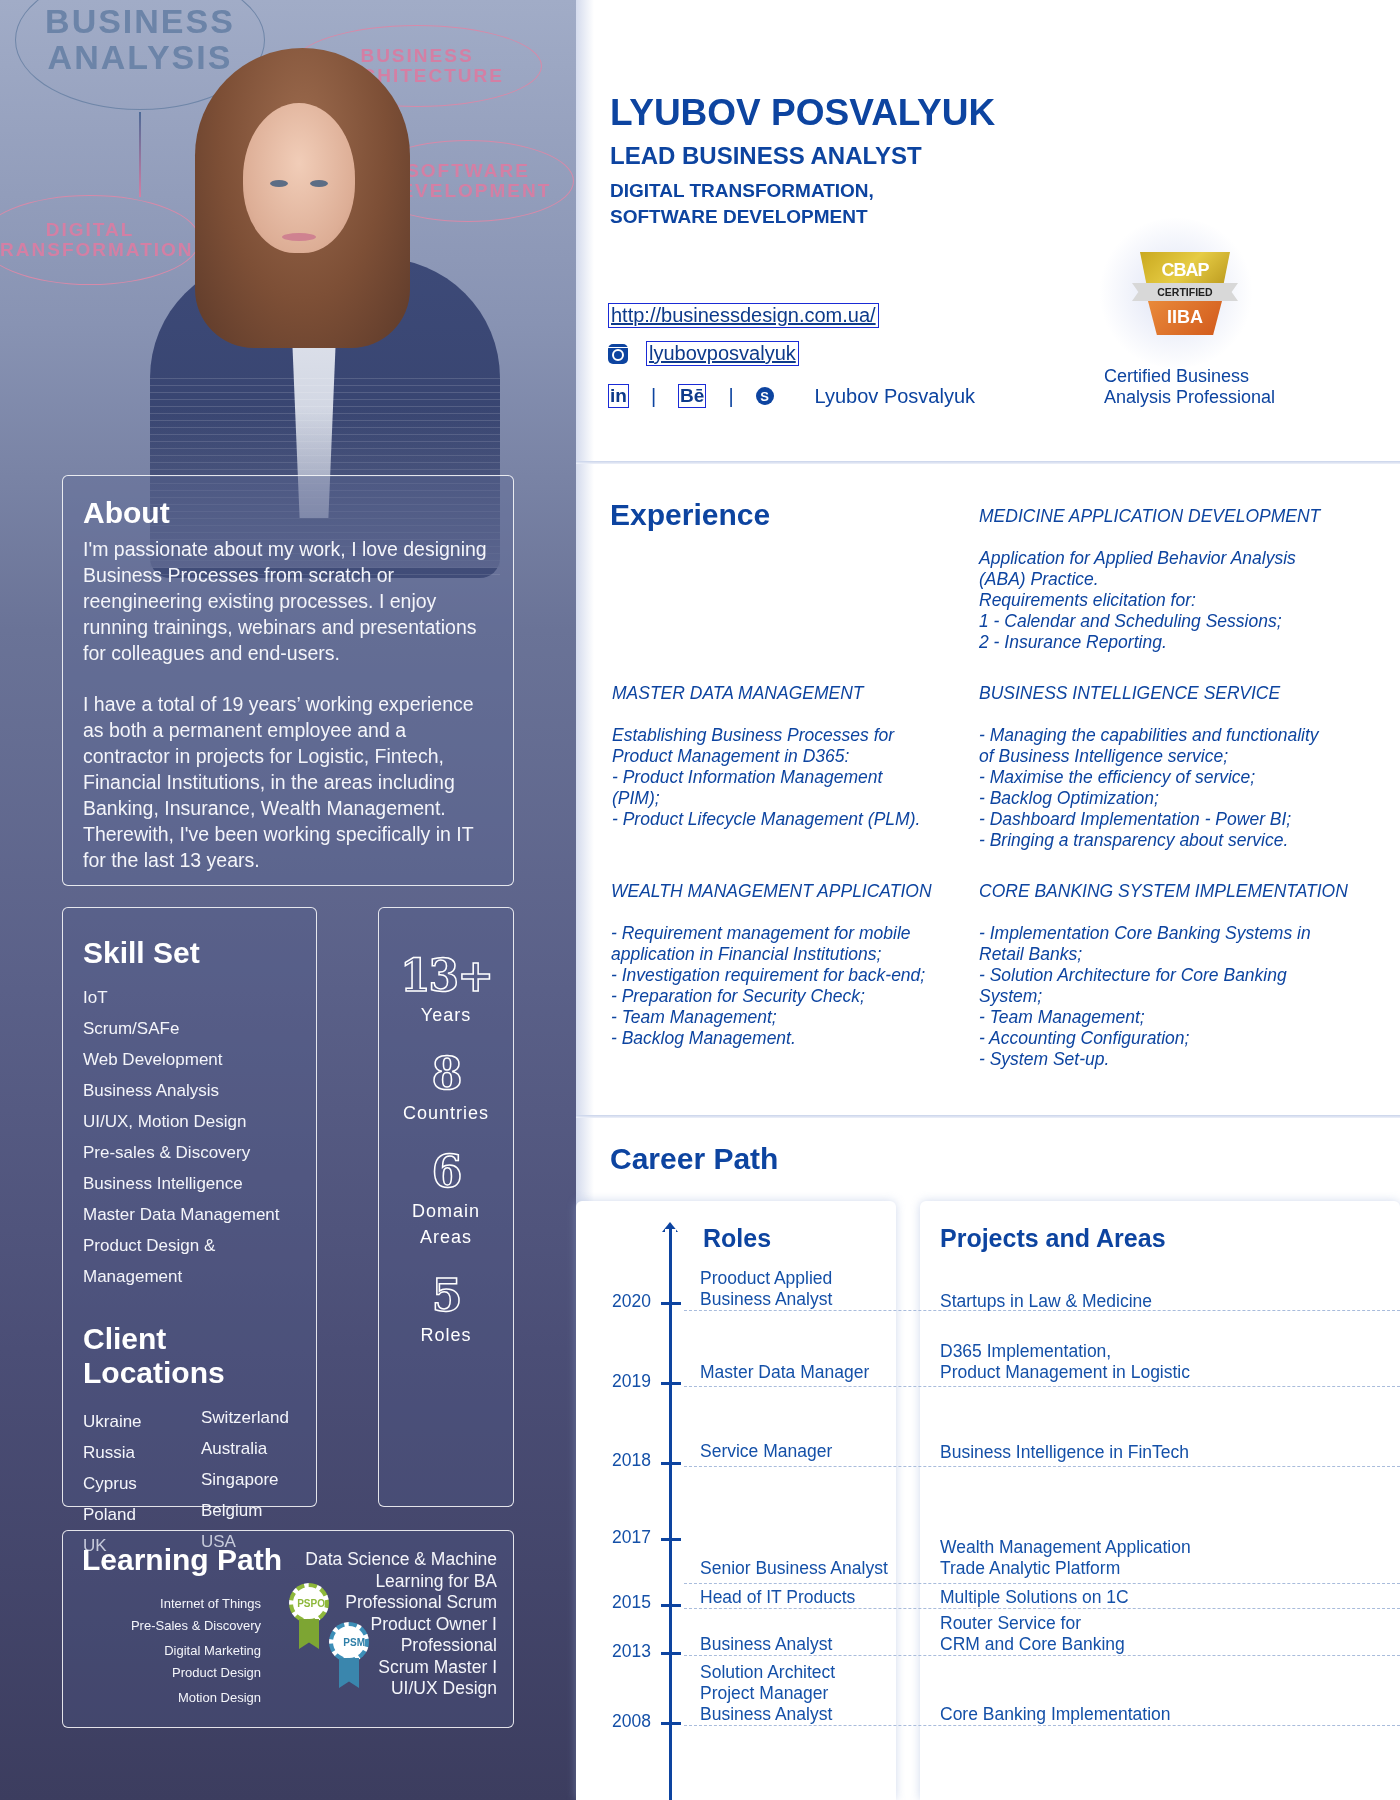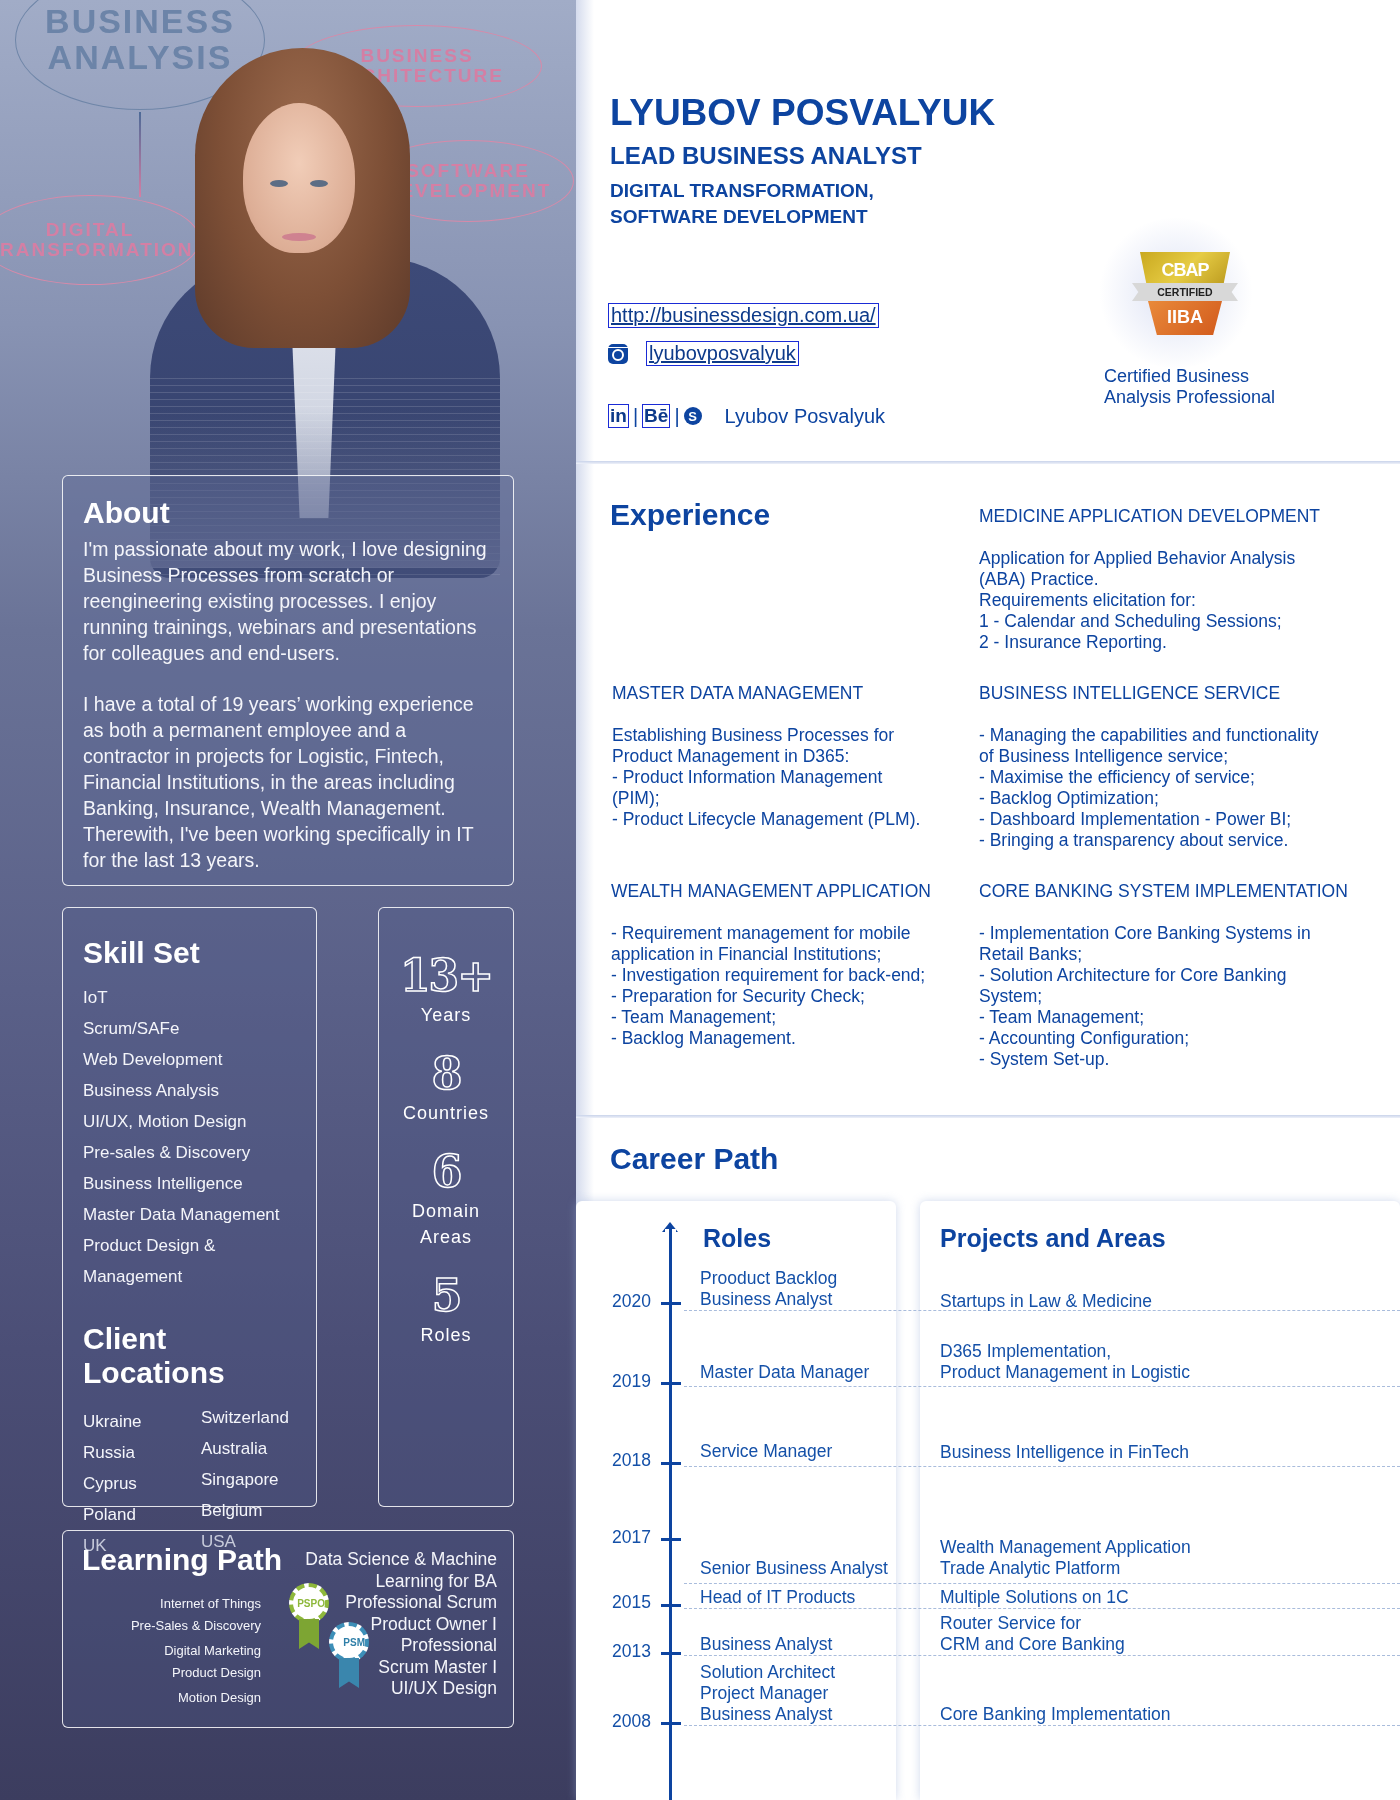--- a/index.html
+++ b/index.html
@@ -85,37 +85,37 @@
   .name { position: absolute; left: 34px; top: 92px; font-size: 37px; font-weight: 700; }
   .title { position: absolute; left: 34px; top: 142px; font-size: 24px; font-weight: 700; }
   .sub { position: absolute; left: 34px; top: 178px; font-size: 19px; font-weight: 700; line-height: 26px; }
 
   .link-url { position: absolute; left: 32px; top: 303px; font-size: 20px; border: 1.5px solid #1a2bd6; padding: 0 2px; text-decoration: underline; color: #0d3a8a; }
   .ig-row { position: absolute; left: 32px; top: 341px; display: flex; align-items: center; gap: 18px; }
   .ig-icon { width: 20px; height: 20px; border-radius: 5px; background: #0d44a0; position: relative; }
   .ig-icon::before { content: ""; position: absolute; left: 4px; top: 5px; width: 8px; height: 8px; border: 2.5px solid #fff; border-radius: 50%; }
   .ig-icon::after { content: ""; position: absolute; left: 0; top: 3px; width: 20px; height: 1.5px; background: #fff; }
   .ig-link { font-size: 20px; border: 1.5px solid #1a2bd6; padding: 0 2px; text-decoration: underline; color: #0d3a8a; }
-  .social-row { position: absolute; left: 32px; top: 404px; display: flex; align-items: center; gap: 3px; font-size: 20px; }
+  .social-row { position: absolute; left: 32px; top: 384px; display: flex; align-items: center; gap: 21px; font-size: 20px; }
   .soc { font-weight: 900; font-size: 19px; border: 1.5px solid #1a2bd6; padding: 0 1px; line-height: 22px; color: #0d3a8a; }
   .sep { color: #0d44a0; font-size: 20px; margin: 0 1px; }
   .skype { width: 18px; height: 18px; border-radius: 50%; background: #0d44a0; color: #fff; font-size: 13px; font-weight: 900; display: flex; align-items: center; justify-content: center; }
   .soc-name { margin-left: 20px; font-size: 20px; }
 
   .cbap-glow { position: absolute; left: 520px; top: 218px; width: 160px; height: 150px; border-radius: 50%; background: radial-gradient(circle, rgba(190,200,235,0.55) 0%, rgba(255,255,255,0) 70%); }
   .cbap { position: absolute; left: 556px; top: 252px; width: 106px; height: 86px; }
   .cbap .top { position: absolute; left: 8px; top: 0; width: 90px; height: 36px; background: linear-gradient(135deg, #c9a81f, #e6cc44, #b8961c); clip-path: polygon(0 0, 100% 0, 92% 100%, 8% 100%); color: #fff; font-weight: 900; font-size: 18px; text-align: center; line-height: 36px; letter-spacing: -1px; }
   .cbap .ribbon { position: absolute; left: 0; top: 31px; width: 106px; height: 18px; background: #d8d8d8; clip-path: polygon(0 0, 100% 0, 94% 50%, 100% 100%, 0 100%, 6% 50%); color: #222; font-size: 10.5px; font-weight: 700; text-align: center; line-height: 18px; }
   .cbap .bot { position: absolute; left: 16px; top: 49px; width: 74px; height: 34px; background: linear-gradient(135deg, #e98a3a, #d25a1c); clip-path: polygon(0 0, 100% 0, 88% 100%, 12% 100%); color: #fff; font-weight: 900; font-size: 18px; text-align: center; line-height: 32px; }
   .cbap-label { position: absolute; left: 528px; top: 366px; font-size: 18px; line-height: 21px; }
 
   .divider { position: absolute; left: 0; width: 824px; height: 3px; background: linear-gradient(180deg, #c9d3ea, #eef1f9); }
 
   .sec-title { position: absolute; font-size: 30px; font-weight: 700; }
-  .exp-item { position: absolute; width: 350px; font-size: 17.5px; line-height: 21px; }
+  .exp-item { position: absolute; width: 350px; font-size: 17.5px; line-height: 21px; font-style: italic; }
   .exp-item .h { margin-bottom: 21px; text-transform: uppercase; }
   .exp-item .body div { }
 
   .panel { position: absolute; background: #fff; border-radius: 6px 6px 0 0; box-shadow: 0 0 10px rgba(150,170,215,0.45); }
   .panel-title { position: absolute; font-size: 25px; font-weight: 700; }
   .timeline-axis { position: absolute; left: 93px; top: 1228px; width: 3px; height: 572px; background: #0d44a0; }
   .axis-arrow { position: absolute; left: 86px; top: 1222px; width: 0; height: 0; border-left: 8px solid transparent; border-right: 8px solid transparent; border-bottom: 10px solid #0d44a0; }
   .axis-arrow-cut { position: absolute; left: 89px; top: 1229px; width: 11px; height: 5px; background: #fff; }
   .yr { position: absolute; left: 36px; font-size: 17.5px; color: #1450a8; }
   .tick { position: absolute; left: 85px; width: 20px; height: 2.5px; background: #0d44a0; }
@@ -346,21 +346,21 @@
   <div class="axis-arrow-cut"></div>
   <div class="timeline-axis"></div>
 
   <div class="panel-title blue" style="left:127px;top:1224px;">Roles</div>
   <div class="panel-title blue" style="left:364px;top:1224px;">Projects and Areas</div>
 
   <div class="yr" style="top:1291px">2020</div>
   <div class="tick" style="top:1302px"></div>
   <div class="dash" style="top:1310px"></div>
   <div class="role" style="top:1268px">
-    <div>Prooduct Backlog</div>
+    <div>Prooduct Applied</div>
     <div>Business Analyst</div>
   </div>
   <div class="proj" style="top:1291px">
     <div>Startups in Law &amp; Medicine</div>
   </div>
 
   <div class="yr" style="top:1371px">2019</div>
   <div class="tick" style="top:1382px"></div>
   <div class="dash" style="top:1386px"></div>
   <div class="role" style="top:1362px">

